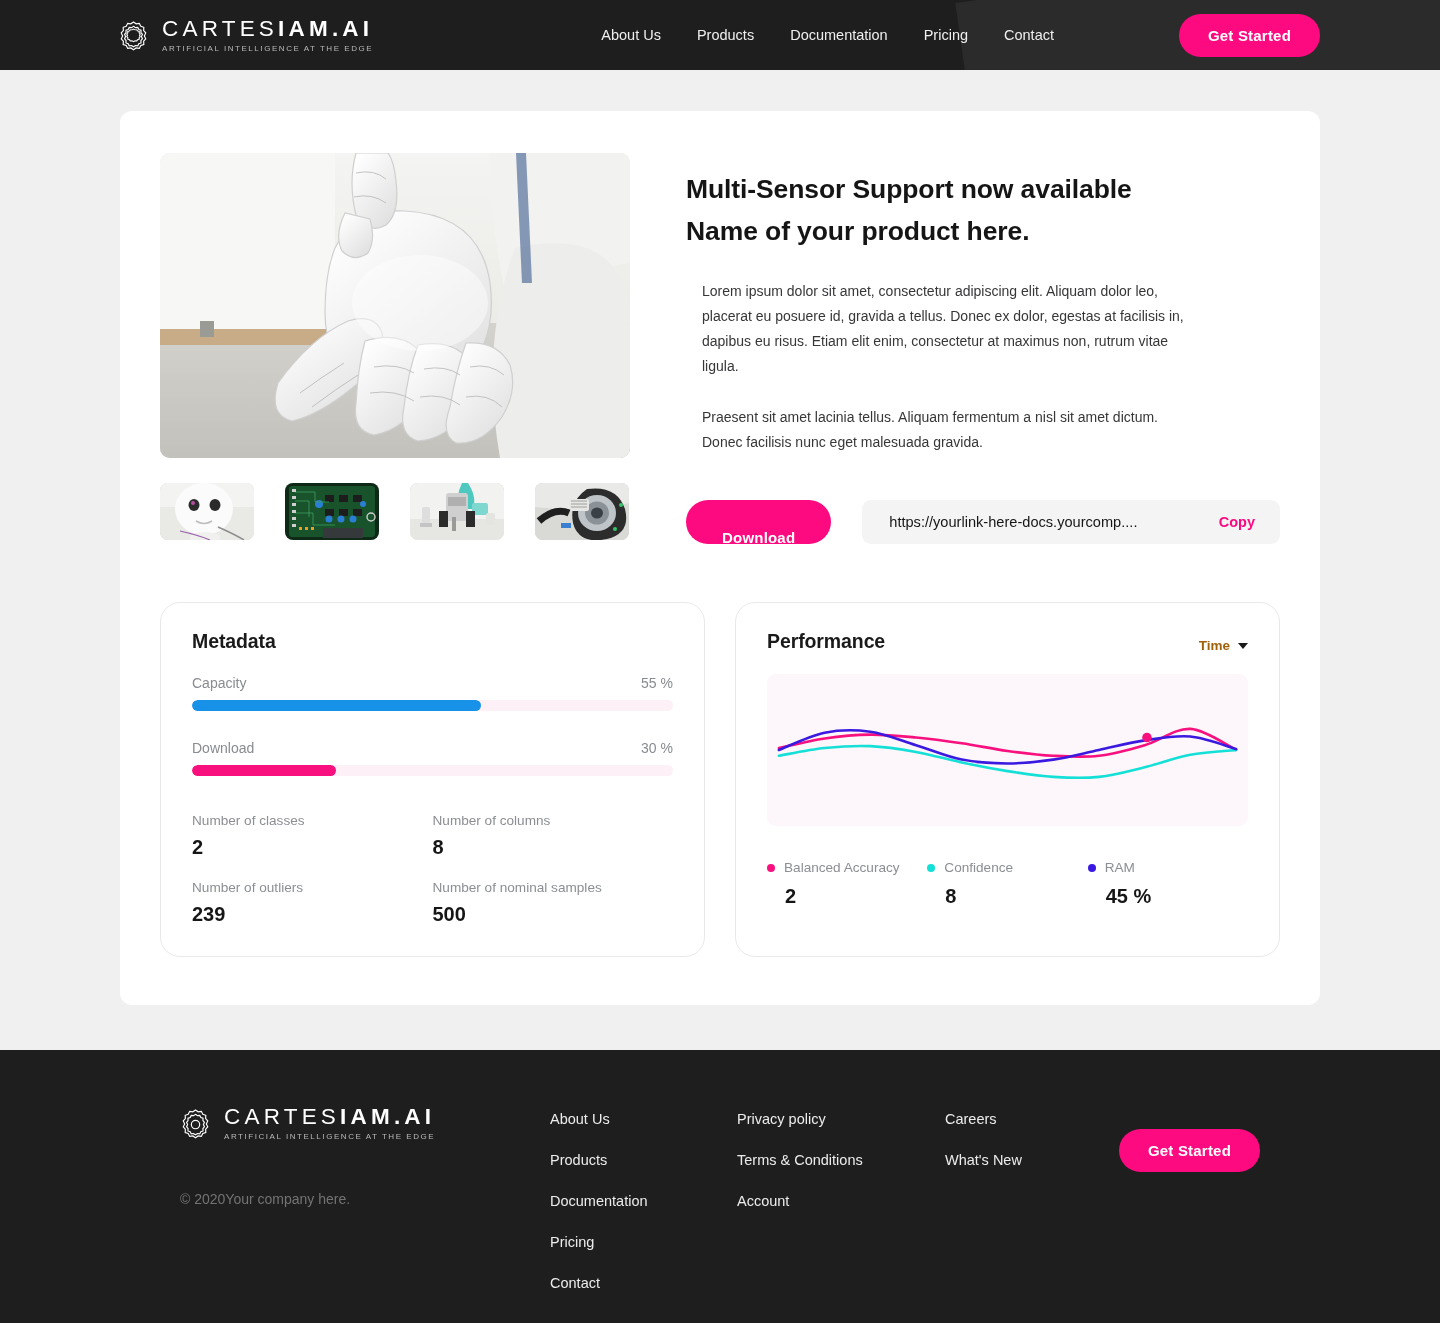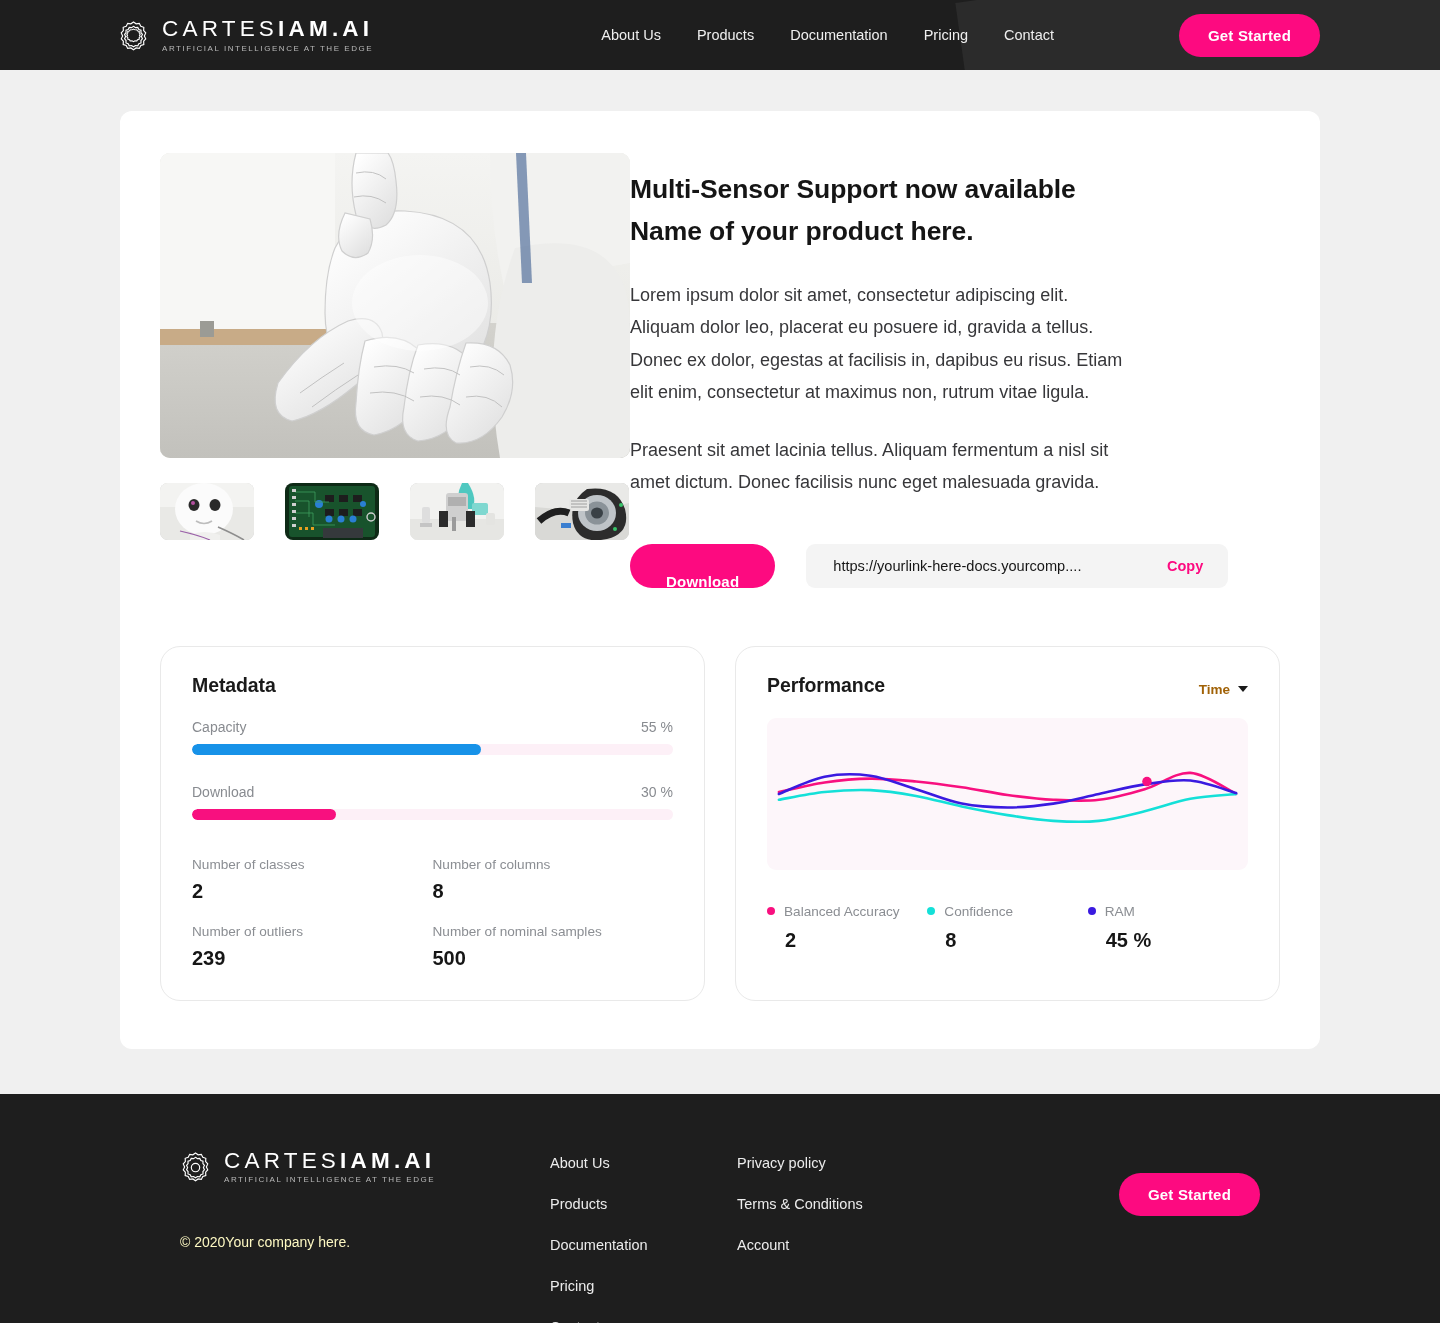--- a/index.html
+++ b/index.html
@@ -73,42 +73,42 @@
 
   
   .page{width:1440px;background:#f0f0f0;padding:41px 0 45px;}
   .panel{
     width:1200px;margin:0 auto;
     background:#ffffff;border-radius:12px;
     padding:42px 40px 48px;
   }
 
   
-  .hero{display:flex;}
+  .hero{display:flex;gap:56px;}
   .hero-left{width:470px;flex:none;}
   .hero-img{
     width:470px;height:305px;border-radius:10px;overflow:hidden;
     background:#dcdcd7;position:relative;
   }
   .hero-img svg{display:block;width:100%;height:100%;}
   .thumbs{display:flex;gap:31px;margin-top:25px;}
   .thumb{
     width:94px;height:57px;border-radius:8px;overflow:hidden;
     cursor:pointer;background:#ccc;flex:none;
   }
   .thumb svg{display:block;width:100%;height:100%;}
 
   .hero-right{flex:1;padding-top:16px;}
   .hero-title{
     font-size:26.5px;font-weight:700;line-height:1.57;
     letter-spacing:-.1px;color:#151515;
   }
   .hero-para{
-    font-size:18px;line-height:1.79;color:#37373a;
-    margin-top:27px;max-width:495px;
+    font-size:14px;line-height:1.79;color:#37373a;
+    margin-top:27px;max-width:495px;margin-left:16px;
   }
   .hero-para + .hero-para{margin-top:26px;}
 
   .actions{display:flex;align-items:center;gap:31px;margin-top:45px;}
   .btn-download{
     padding:16px 36px;height:44px;line-height:44px;font-size:15px;
   }
   .linkbox{
     flex:1;height:44px;background:#f4f4f4;border-radius:9px;
     display:flex;align-items:center;padding:0 25px 0 27px;gap:10px;
@@ -169,21 +169,21 @@
   .legend-top{display:flex;align-items:center;gap:9px;}
   .dot{width:8px;height:8px;border-radius:50%;flex:none;}
   .legend-name{font-size:13.6px;color:#8b8e93;white-space:nowrap;}
   .legend-value{font-size:20px;font-weight:700;color:#161616;margin-top:10px;margin-left:18px;}
 
   
   .footer{background:#1e1e1e;padding:55px 0 70px;}
   .footer-inner{width:1320px;margin:0 auto;display:flex;padding-left:120px;}
   .footer-brand{width:370px;flex:none;}
   .footer-logo{display:flex;align-items:center;gap:13px;}
-  .footer-copy{color:#fef9c3;font-size:14px;margin-top:50px;}
+  .footer-copy{color:#737373;font-size:14px;margin-top:50px;}
   .footer-cols{display:flex;flex:1;gap:0;padding-top:6px;}
   .footer-col{flex:none;}
   .footer-col:nth-child(1){width:187px;}
   .footer-col:nth-child(2){width:208px;}
   .footer-col:nth-child(3){width:172px;}
   .footer-col a{
     display:block;color:#ececec;font-size:14.5px;
     text-decoration:none;margin-bottom:25px;white-space:nowrap;
   }
   .footer-cta{margin-left:auto;padding-top:24px;padding-right:120px;}
@@ -510,19 +510,23 @@
         <a href="#">Products</a>
         <a href="#">Documentation</a>
         <a href="#">Pricing</a>
         <a href="#">Contact</a>
       </div>
       <div class="footer-col">
         <a href="#">Privacy policy</a>
         <a href="#">Terms &amp; Conditions</a>
         <a href="#">Account</a>
       </div>
+      <div class="footer-col">
+        <a href="#">Careers</a>
+        <a href="#">What's New</a>
+      </div>
     </div>
 
     <div class="footer-cta">
       <button class="btn-pill">Get Started</button>
     </div>
   </div>
 </div>
 
 </body></html>

